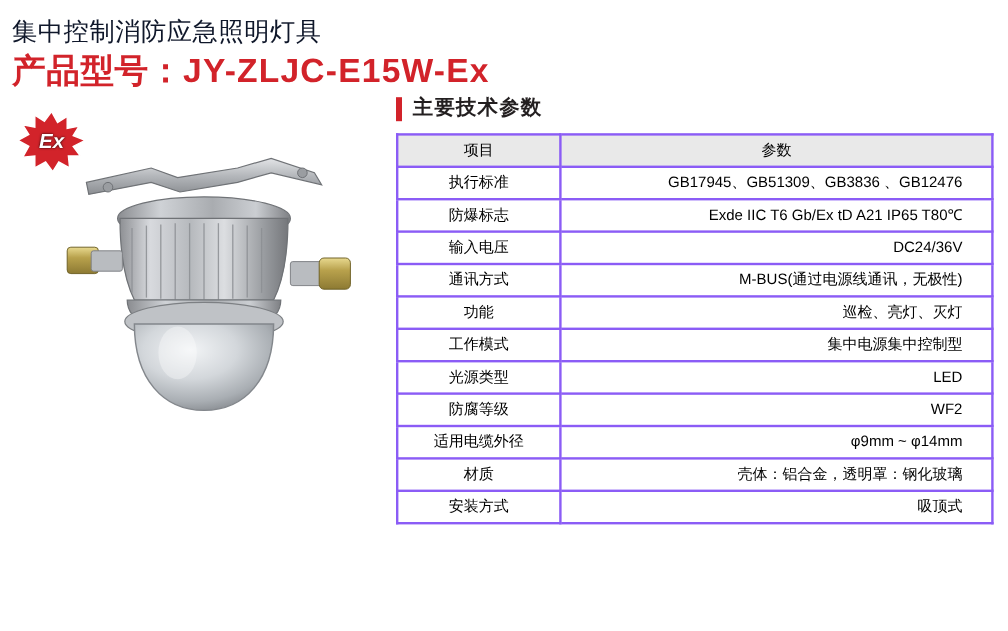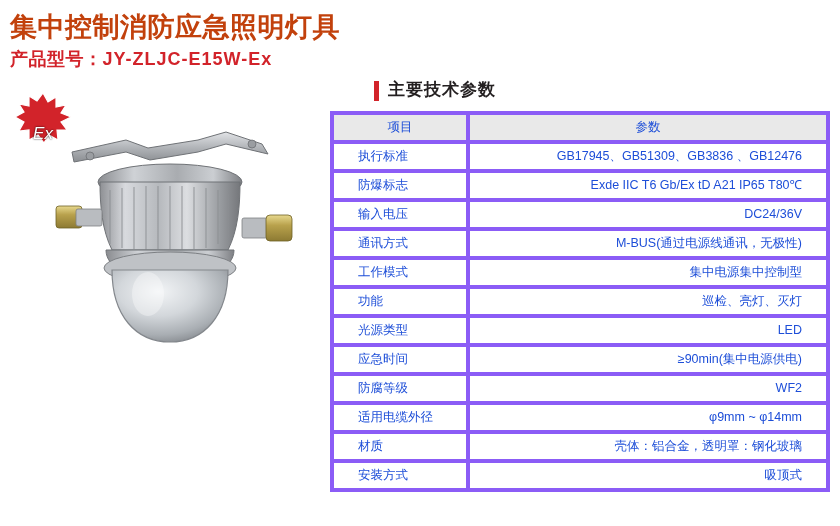--- a/index.html
+++ b/index.html
@@ -17,30 +17,30 @@
   }
 
   
   #header {
     position: absolute;
     left: 10px;
     top: 14px;
     width: 520px;
   }
   #product-title {
-    font-size: 27px;
-    font-weight: bold;
-    color: #c2410c;
+    font-size: 21px;
+    font-weight: normal;
+    color: #0f172a;
     letter-spacing: 0.5px;
     line-height: 26px;
     margin: 0;
   }
   #model-line {
     margin-top: 7px;
-    font-size: 18px;
+    font-size: 28px;
     font-weight: bold;
     color: #d2232a;
     line-height: 24px;
     white-space: nowrap;
   }
   #model-label {
     letter-spacing: 0.5px;
   }
   #model-value {
     letter-spacing: 1px;
@@ -57,28 +57,28 @@
   .burst {
     position: absolute;
     left: 0;
     top: 0;
     width: 58px;
     height: 52px;
   }
   #ex-text {
     position: absolute;
     left: 0;
-    top: 16px;
+    top: 0;
     width: 58px;
     height: 52px;
     display: flex;
     align-items: center;
     justify-content: center;
     color: #ffffff;
-    font-weight: normal;
+    font-weight: bold;
     font-size: 17px;
     font-style: italic;
     text-shadow: 0 0 2px #000;
   }
 
   
   #lamp-figure {
     position: absolute;
     left: 30px;
     top: 110px;
@@ -90,21 +90,20 @@
   #spec-panel {
     position: absolute;
     left: 330px;
     top: 78px;
     width: 496px;
   }
   #spec-heading {
     display: flex;
     align-items: flex-end;
     margin-bottom: 10px;
-    margin-left: 44px;
   }
   #spec-heading .bar {
     width: 5px;
     height: 20px;
     background: #d2232a;
     margin-right: 9px;
   }
   #spec-heading-text {
     font-size: 17px;
     font-weight: bold;
@@ -116,34 +115,35 @@
     border-collapse: collapse;
     width: 496px;
     table-layout: fixed;
     font-size: 12.5px;
   }
   table.spec-table col.c1 { width: 136px; }
   table.spec-table col.c2 { width: 360px; }
 
   table.spec-table th,
   table.spec-table td {
-    border: 4px solid #8b5cf6;
+    border: 2px solid #8b5cf6;
     height: 25px;
     padding: 0 24px;
     line-height: 15px;
-    color: #1d4ed8;
+    color: #000000;
     font-weight: normal;
   }
   table.spec-table thead th {
     background: #e9e9e9;
     text-align: center;
     font-weight: normal;
     font-size: 12.5px;
   }
   table.spec-table td.item {
+    text-align: center;
     white-space: nowrap;
   }
   table.spec-table td.val {
     text-align: right;
     padding-left: 10px;
   }
 </style>
 </head>
 <body>
 
@@ -266,34 +266,30 @@
         </tr>
         <tr>
           <td class="item">输入电压</td>
           <td class="val">DC24/36V</td>
         </tr>
         <tr>
           <td class="item">通讯方式</td>
           <td class="val">M-BUS(通过电源线通讯，无极性)</td>
         </tr>
         <tr>
+          <td class="item">功能</td>
+          <td class="val">巡检、亮灯、灭灯</td>
+        </tr>
+        <tr>
           <td class="item">工作模式</td>
           <td class="val">集中电源集中控制型</td>
         </tr>
         <tr>
-          <td class="item">功能</td>
-          <td class="val">巡检、亮灯、灭灯</td>
-        </tr>
-        <tr>
           <td class="item">光源类型</td>
           <td class="val">LED</td>
-        </tr>
-        <tr>
-          <td class="item">应急时间</td>
-          <td class="val">≥90min(集中电源供电)</td>
         </tr>
         <tr>
           <td class="item">防腐等级</td>
           <td class="val">WF2</td>
         </tr>
         <tr>
           <td class="item">适用电缆外径</td>
           <td class="val">φ9mm ~ φ14mm</td>
         </tr>
         <tr>

